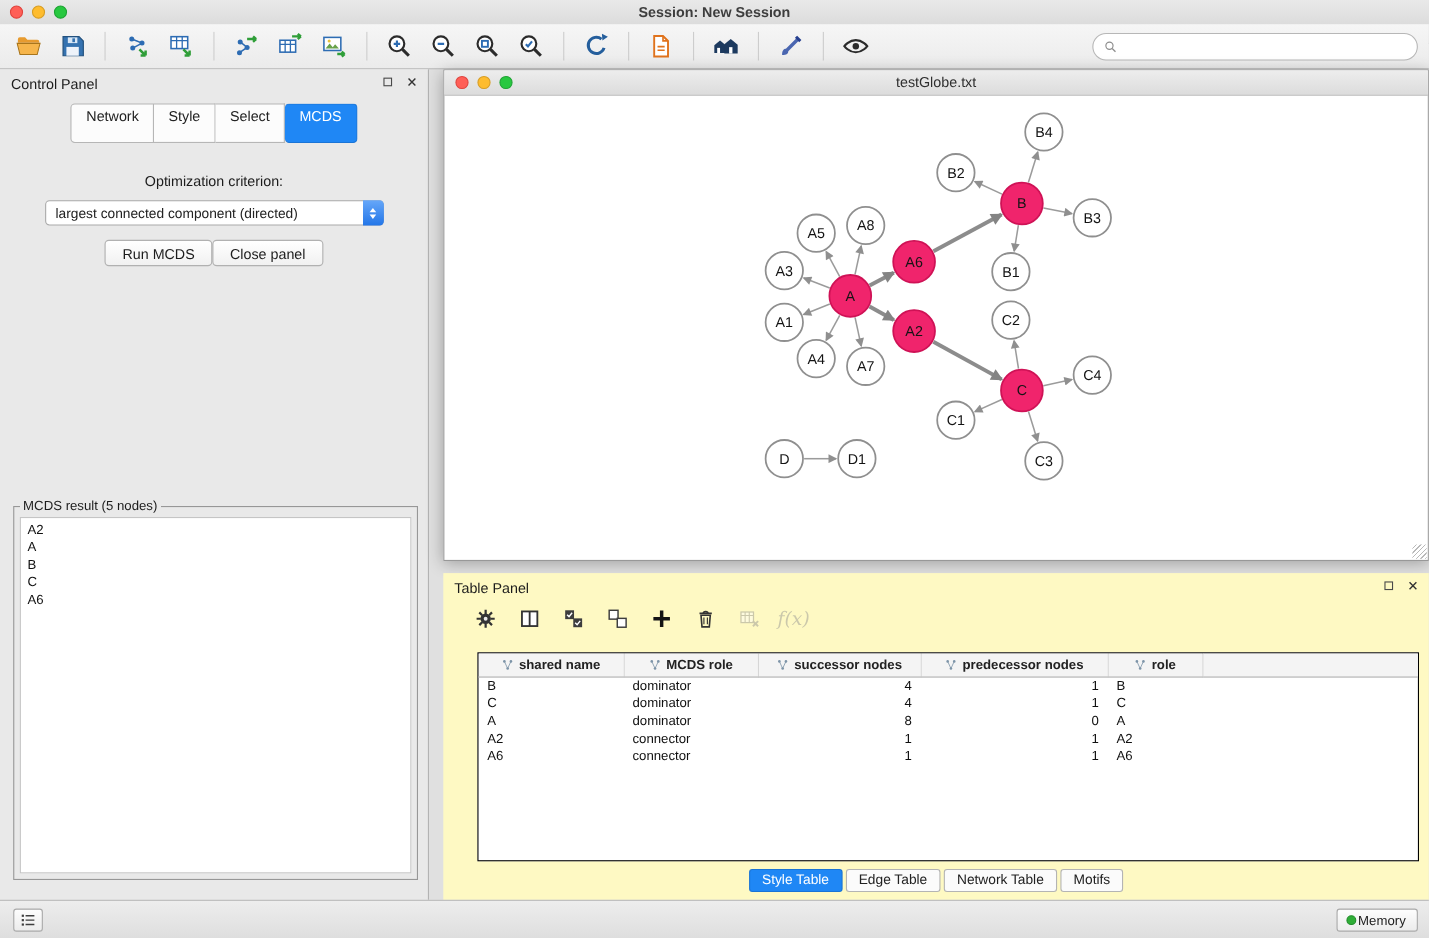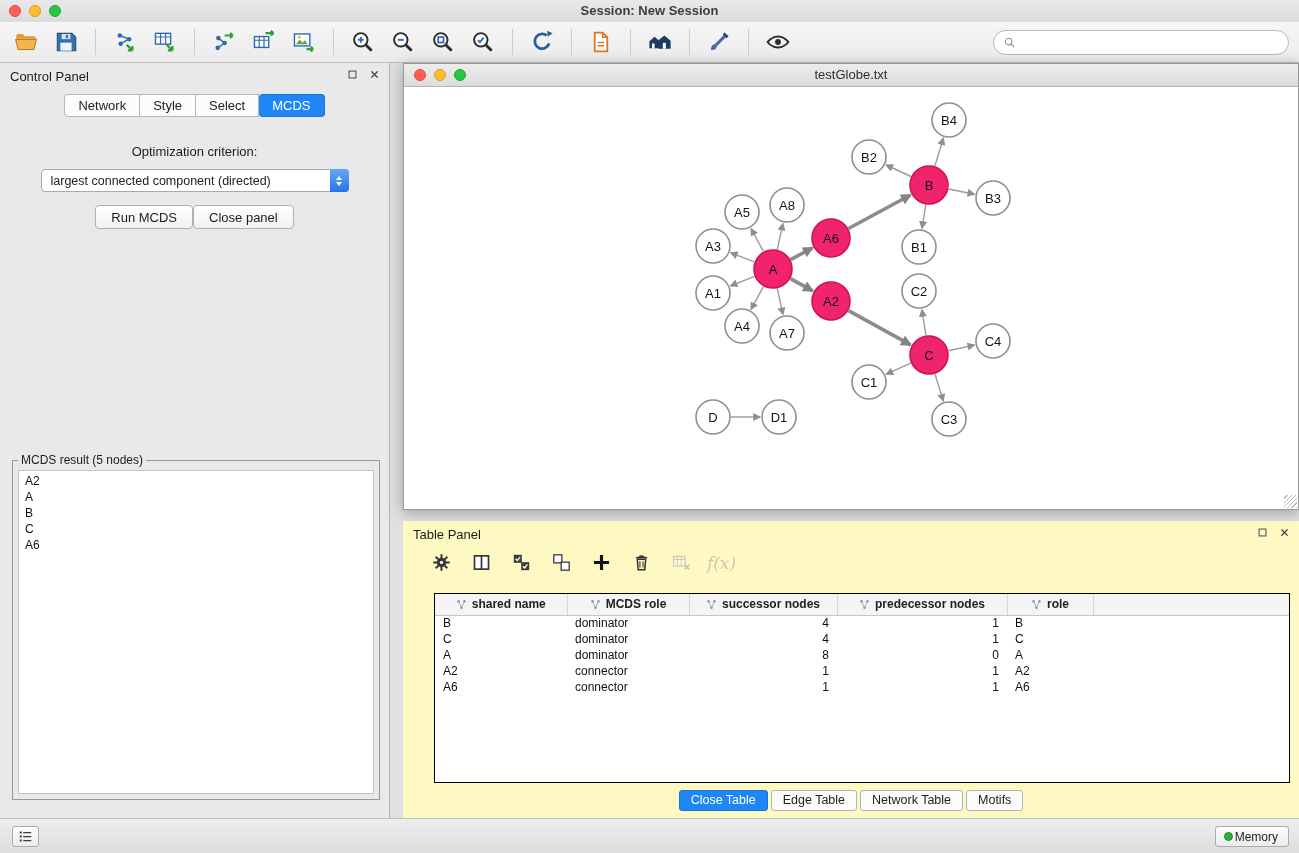--- a/index.html
+++ b/index.html
@@ -24,21 +24,21 @@
   .search-field{position:absolute;right:10px;top:8px;width:296px;height:25px;background:#fff;border:1px solid #b7b7b7;border-radius:13px;display:flex;align-items:center;padding:0 9px;gap:5px;}
   .search-field input{border:none;outline:none;flex:1;font-size:12px;background:transparent;}
 
   
   .control-panel{position:absolute;left:0;top:63px;width:390px;height:755px;background:#e9e9e9;border-right:1px solid #b3b3b3;}
   .panel-header{position:relative;height:26px;}
   .panel-title{position:absolute;left:10px;top:6px;font-size:13px;color:#1c1c1c;}
   .panel-controls{position:absolute;right:9px;top:6px;display:flex;gap:11px;align-items:center;}
   .panel-controls .ic{cursor:pointer;display:inline-flex;}
   .ctabs{display:flex;justify-content:center;margin-top:5px;}
-  .ctab{height:23px;line-height:21px;padding:0 13px;font-size:13px;background:#fcfcfc;border:1px solid #b6b6b6;border-left:none;color:#222;cursor:pointer;}
+  .ctab{height:36px;line-height:21px;padding:0 13px;font-size:13px;background:#fcfcfc;border:1px solid #b6b6b6;border-left:none;color:#222;cursor:pointer;}
   .ctab:first-child{border-left:1px solid #b6b6b6;border-radius:4px 0 0 4px;}
   .ctab:last-child{border-radius:0 4px 4px 0;}
   .ctab.selected{background:#1f87f5;border-color:#1a74d6;color:#fff;border-radius:4px;}
   .opt-label{text-align:center;margin-top:27px;font-size:13px;color:#1c1c1c;}
   .dropdown{position:relative;margin:10px auto 0;width:308px;height:23px;background:#fff;border:1px solid #a9a9a9;border-radius:4px;display:flex;align-items:center;padding-left:9px;font-size:12.5px;cursor:pointer;}
   .dropdown .stepper{position:absolute;right:-1px;top:-1px;width:19px;height:23px;background:linear-gradient(#66a7f9,#2376e8);border-radius:0 4px 4px 0;display:flex;flex-direction:column;align-items:center;justify-content:center;gap:2px;}
   .stepper .up{width:0;height:0;border-left:3.5px solid transparent;border-right:3.5px solid transparent;border-bottom:4.5px solid #fff;}
   .stepper .down{width:0;height:0;border-left:3.5px solid transparent;border-right:3.5px solid transparent;border-top:4.5px solid #fff;}
   .panel-buttons{display:flex;justify-content:center;margin-top:13px;}
   .pbtn{height:24px;padding:0 15px;background:linear-gradient(#ffffff,#f1f1f1);border:1px solid #b1b1b1;border-radius:4px;font-size:13px;color:#1c1c1c;cursor:pointer;}
@@ -595,21 +595,21 @@
             <td class="c1">connector</td>
             <td class="c2 num">1</td>
             <td class="c3 num">1</td>
             <td class="c4">A6</td>
             <td class="cf"></td>
           </tr>
         </tbody>
     </table>
   </div>
   <div class="btabs">
-      <div class="btab selected">Close Table</div>
+      <div class="btab selected">Style Table</div>
       <div class="btab">Edge Table</div>
       <div class="btab">Network Table</div>
       <div class="btab">Motifs</div>
     </div>
 </div>
 
 <div class="statusbar">
   <div class="sb-left-btn">
     <span class="ic">
         <svg viewBox="0 0 24 24" width="15" height="15">

